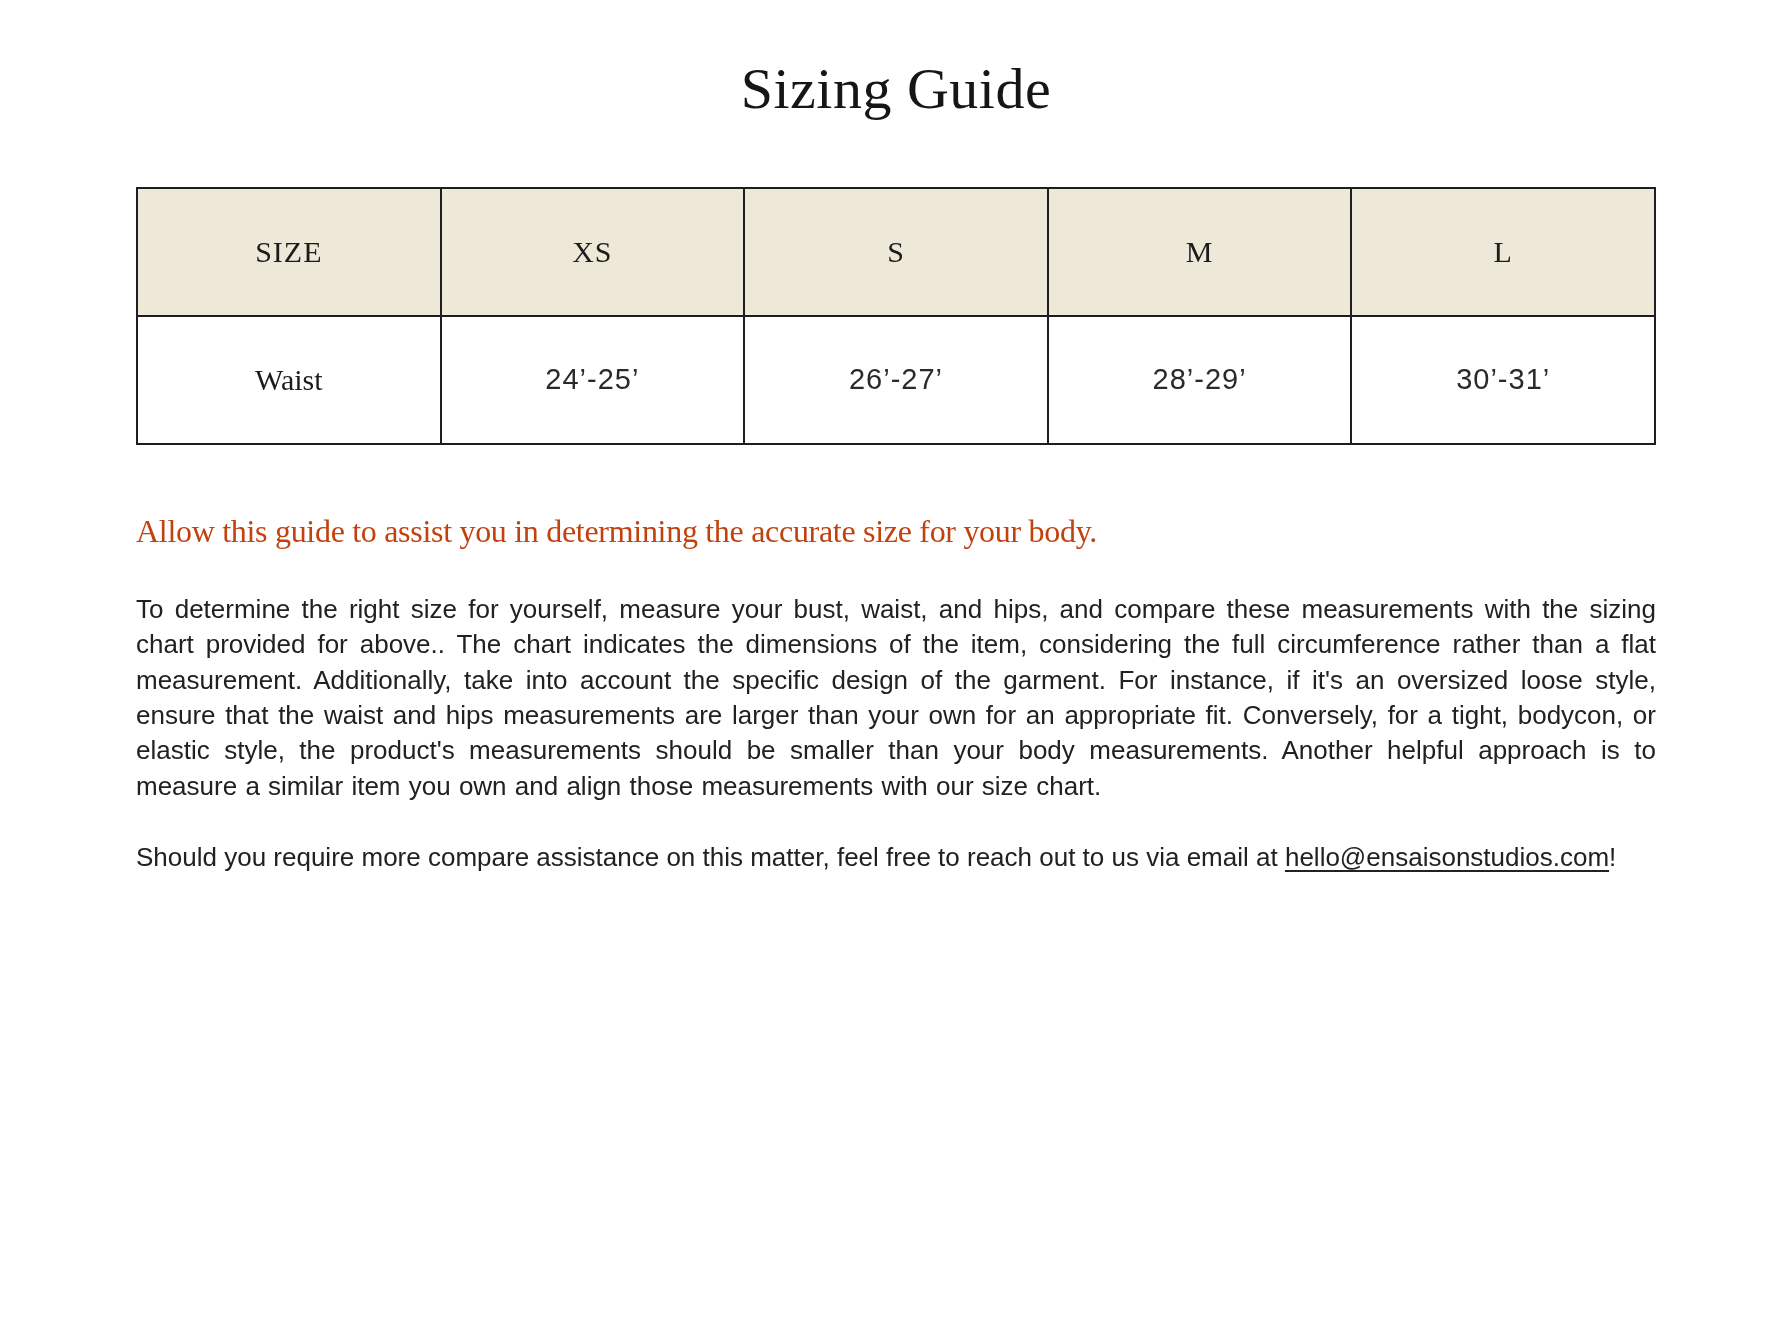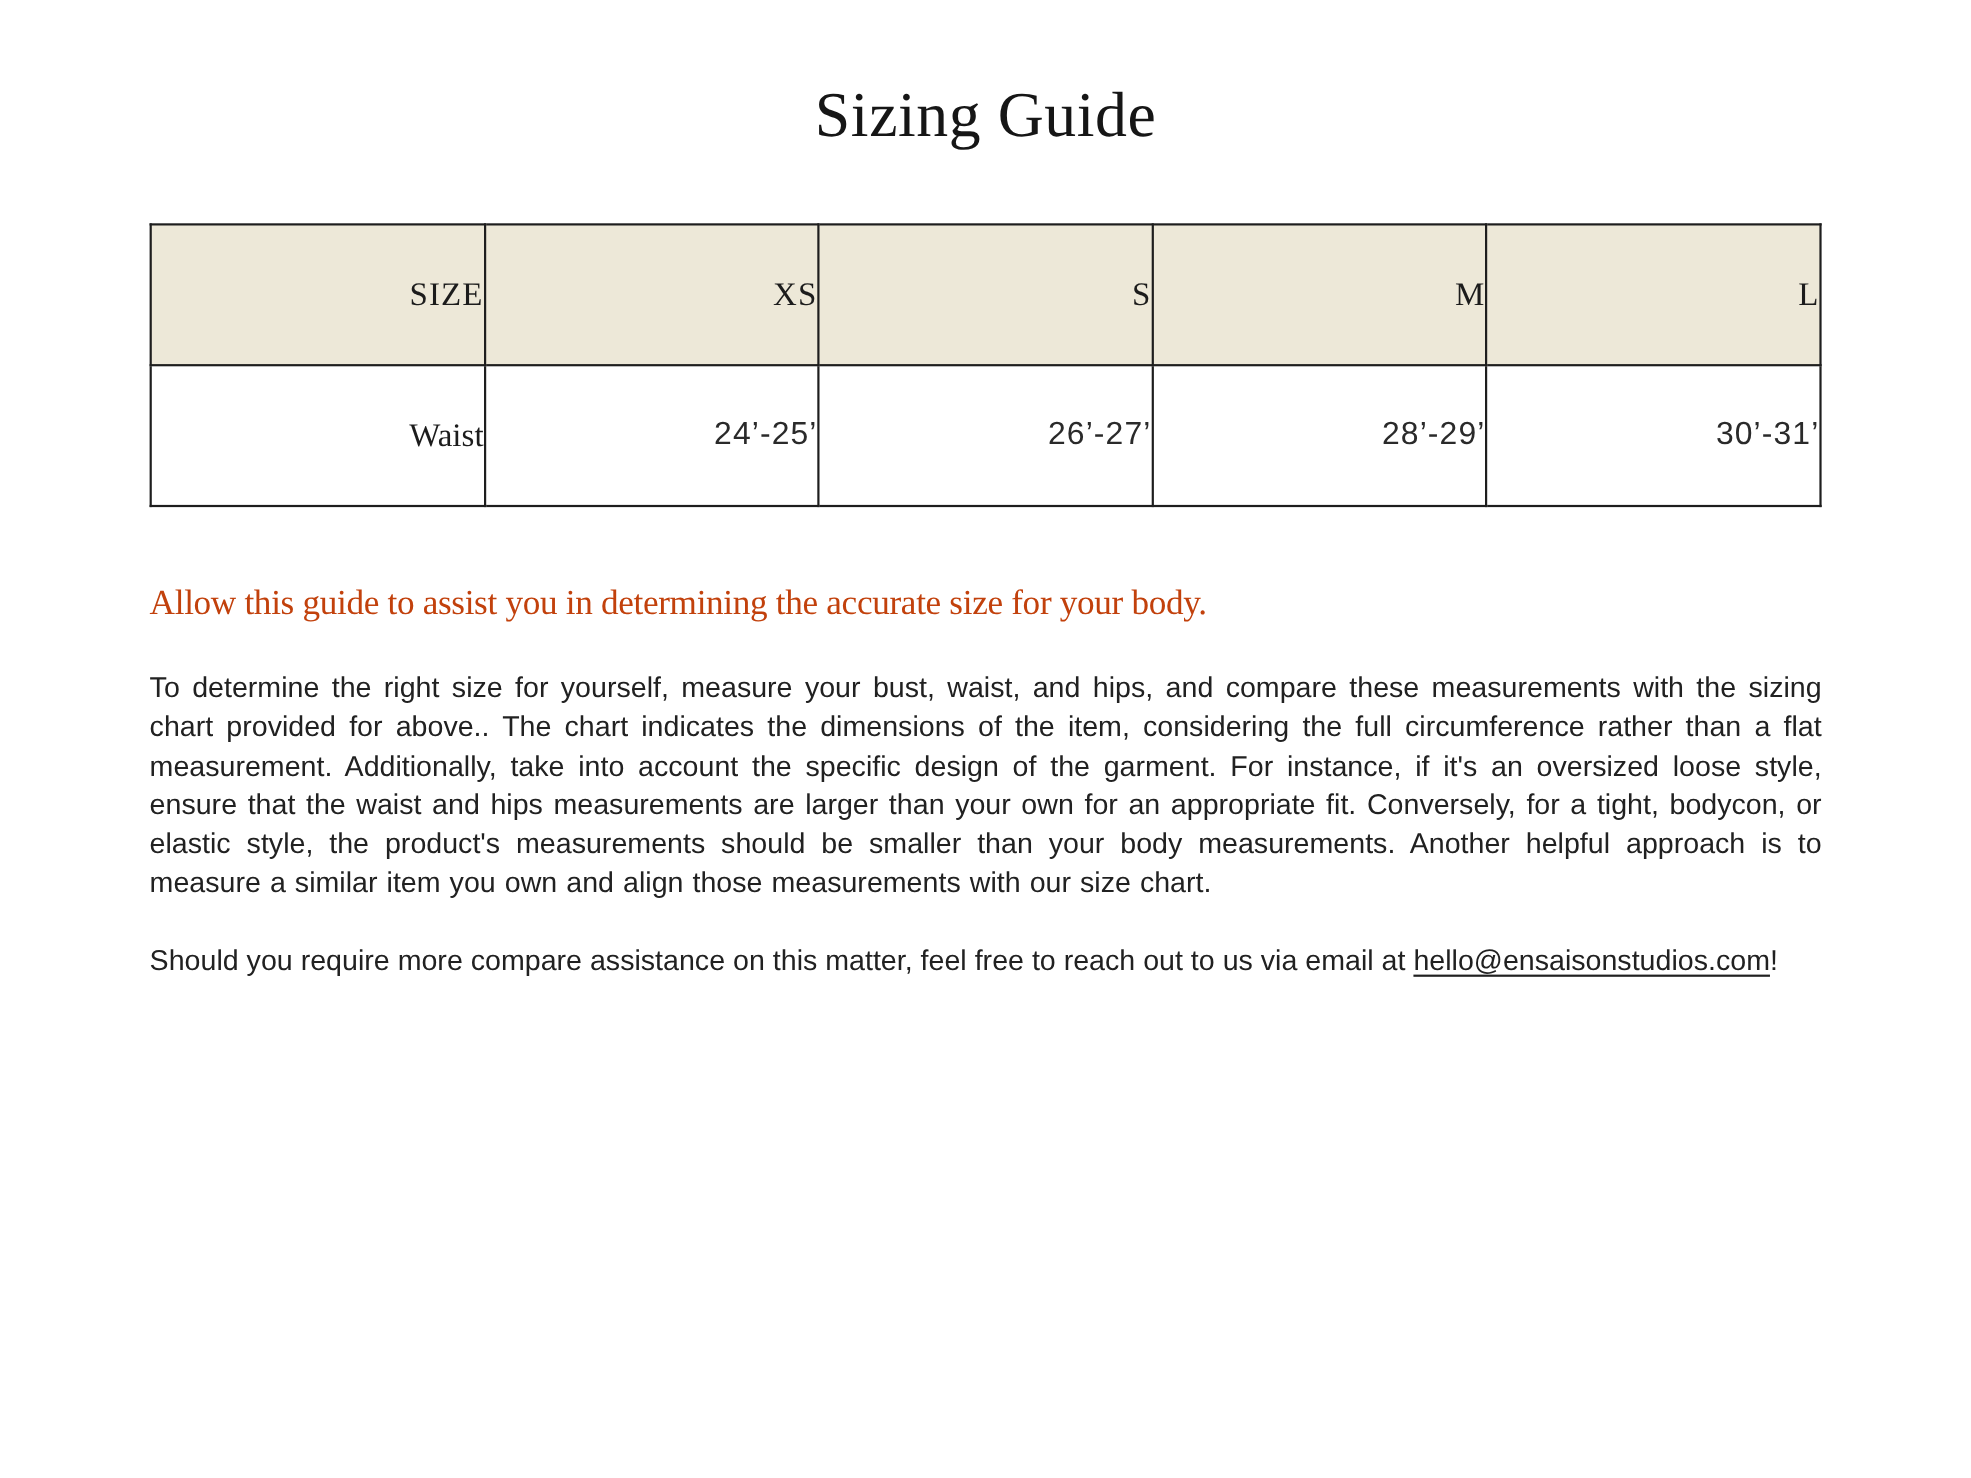--- a/index.html
+++ b/index.html
@@ -7,41 +7,41 @@
     width: 1792px;
     height: 1344px;
     background: #ffffff;
     font-family: "Liberation Sans", "DejaVu Sans", sans-serif;
     color: #1c1c1c;
     overflow: hidden;
   }
   .page {
     width: 1520px;
     margin: 0 auto;
-    padding-top: 73px;
+    padding-top: 57px;
   }
   .page-title {
     text-align: center;
     font-family: "Liberation Serif", "DejaVu Serif", serif;
     font-weight: 400;
     font-size: 58px;
     line-height: 1.1;
     letter-spacing: 0.5px;
     color: #161616;
   }
   table.sizing-table {
     width: 100%;
     margin-top: 66px;
     border-collapse: collapse;
     table-layout: fixed;
   }
   table.sizing-table th,
   table.sizing-table td {
     border: 2px solid #1e1e1e;
-    text-align: right;
+    text-align: center;
     vertical-align: middle;
     height: 128px;
   }
   table.sizing-table th {
     background: #EDE8D8;
     font-family: "Liberation Serif", "DejaVu Serif", serif;
     font-weight: 400;
     font-size: 30px;
     letter-spacing: 1px;
     color: #1c1c1c;

